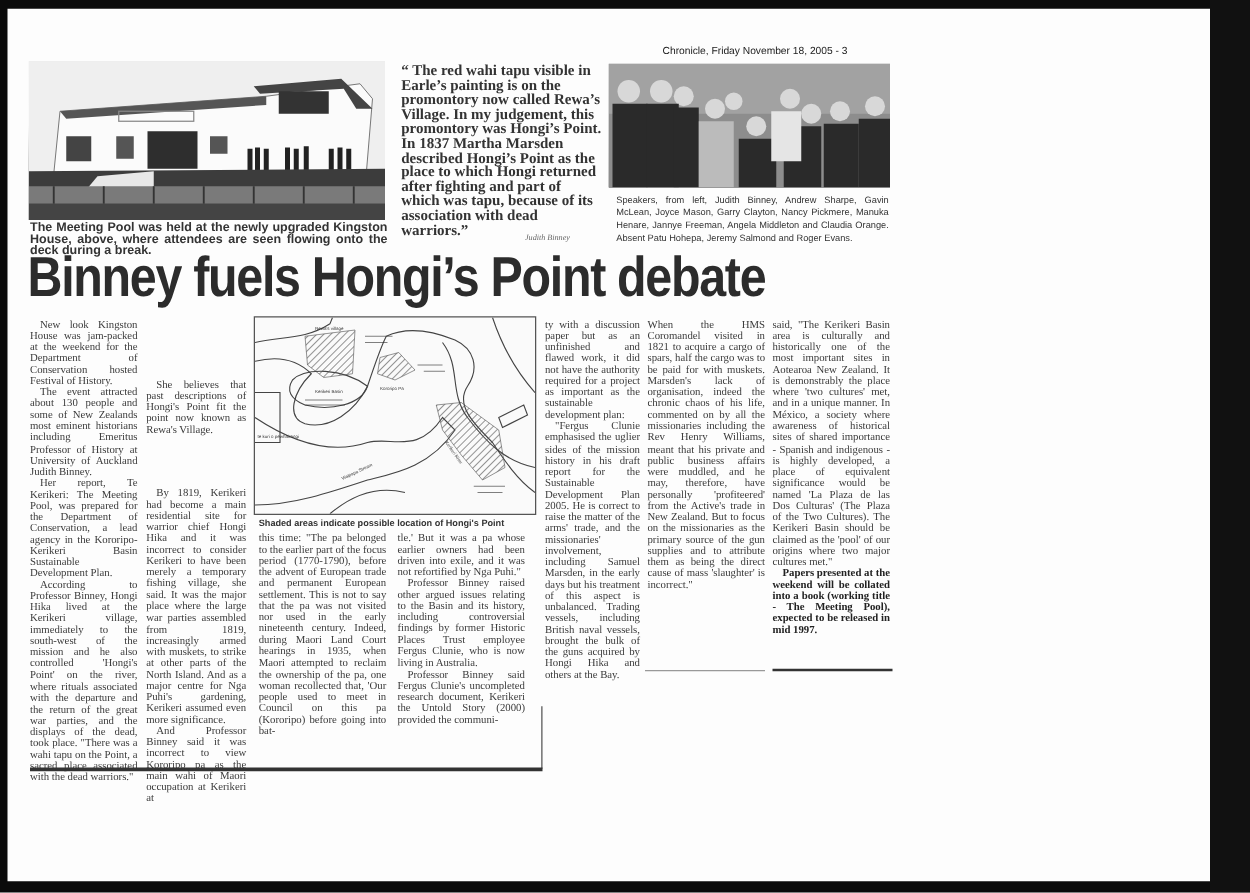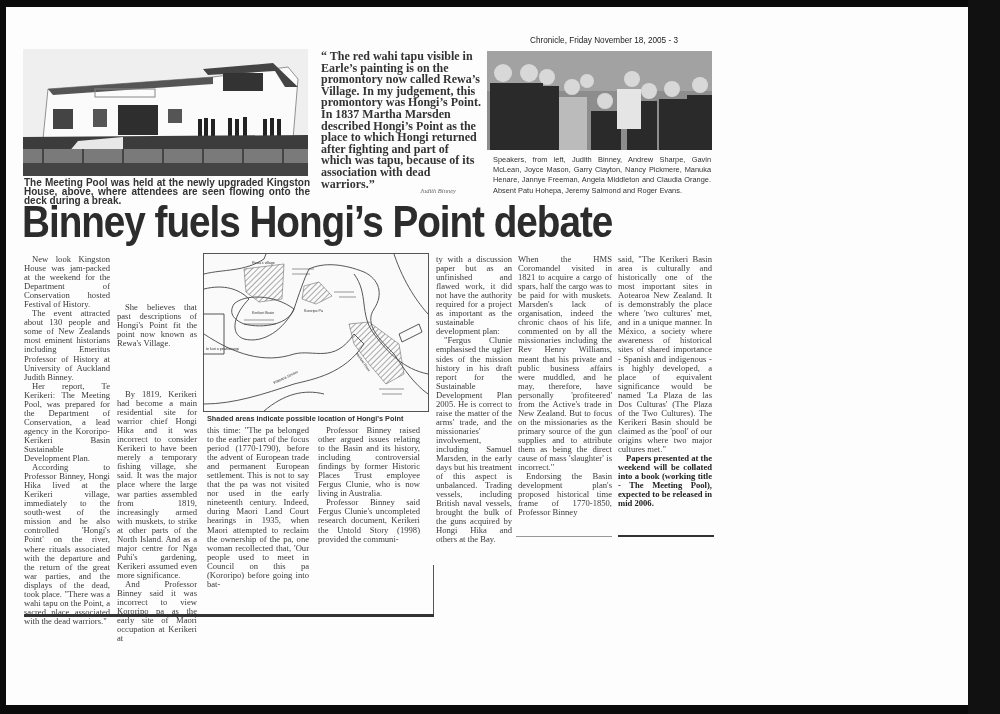--- a/index.html
+++ b/index.html
@@ -125,21 +125,21 @@
   <p>The event attracted about 130 people and some of New Zealands most eminent historians including Emeritus Professor of History at University of Auckland Judith Binney.</p>
   <p>Her report, Te Kerikeri: The Meeting Pool, was prepared for the Department of Conservation, a lead agency in the Kororipo-Kerikeri Basin Sustainable Development Plan.</p>
   <p>According to Professor Binney, Hongi Hika lived at the Kerikeri village, immediately to the south-west of the mission and he also controlled 'Hongi's Point' on the river, where rituals associated with the departure and the return of the great war parties, and the displays of the dead, took place. "There was a wahi tapu on the Point, a sacred place associated with the dead warriors."</p>
 </div>
 
 <div class="col serif" style="left:117px;top:255px;width:80px;margin-top:48px;">
   <p>She believes that past descriptions of Hongi's Point fit the point now known as Rewa's Village.</p>
 </div>
 <div class="col serif" style="left:117px;top:390px;width:80px;">
   <p style="text-indent:8px;">By 1819, Kerikeri had become a main residential site for warrior chief Hongi Hika and it was incorrect to consider Kerikeri to have been merely a temporary fishing village, she said. It was the major place where the large war parties assembled from 1819, increasingly armed with muskets, to strike at other parts of the North Island. And as a major centre for Nga Puhi's gardening, Kerikeri assumed even more significance.</p>
-  <p>And Professor Binney said it was incorrect to view Kororipo pa as the early site of Maori occupation at Kerikeri at</p>
+  <p>And Professor Binney said it was incorrect to view Kororipo pa as the main wahi of Maori occupation at Kerikeri at</p>
 </div>
 
 <div class="map">
   <svg width="224" height="157" viewBox="0 0 224 157">
     <defs>
       <pattern id="hatch" width="4" height="4" patternUnits="userSpaceOnUse" patternTransform="rotate(45)">
         <line x1="0" y1="0" x2="0" y2="4" stroke="#555" stroke-width="1"></line>
       </pattern>
     </defs>
     <g fill="none" stroke="#444" stroke-width="0.9">
@@ -176,35 +176,35 @@
     </g>
   </svg>
 </div>
 <div class="map-caption sans">Shaded areas indicate possible location of Hongi's Point</div>
 
 <div class="col serif" style="left:207px;top:426px;width:102px;">
   <p class="noind">this time: "The pa belonged to the earlier part of the focus period (1770-1790), before the advent of European trade and permanent European settlement. This is not to say that the pa was not visited nor used in the early nineteenth century. Indeed, during Maori Land Court hearings in 1935, when Maori attempted to reclaim the ownership of the pa, one woman recollected that, 'Our people used to meet in Council on this pa (Kororipo) before going into bat-</p>
 </div>
 
 <div class="col serif" style="left:318px;top:426px;width:102px;">
+  <p class="noind">tle.' But it was a pa whose earlier owners had been driven into exile, and it was not refortified by Nga Puhi."</p>
   <p>Professor Binney raised other argued issues relating to the Basin and its history, including controversial findings by former Historic Places Trust employee Fergus Clunie, who is now living in Australia.</p>
-  <p>Professor Binney said Fergus Clunie's uncompleted research document, Kerikeri the Untold Story (1998) provided the communi-</p>
+  <p>Professor Binney said Fergus Clunie's uncompleted research document, Kerikeri the Untold Story (2000) provided the communi-</p>
 </div>
 
 <div class="col serif" style="left:436px;top:255px;width:76px;">
   <p class="noind">ty with a discussion paper but as an unfinished and flawed work, it did not have the authority required for a project as important as the sustainable development plan:</p>
   <p>"Fergus Clunie emphasised the uglier sides of the mission history in his draft report for the Sustainable Development Plan 2005. He is correct to raise the matter of the arms' trade, and the missionaries' involvement, including Samuel Marsden, in the early days but his treatment of this aspect is unbalanced. Trading vessels, including British naval vessels, brought the bulk of the guns acquired by Hongi Hika and others at the Bay.</p>
 </div>
 
 <div class="col serif" style="left:518px;top:255px;width:94px;">
   <p class="noind">When the HMS Coromandel visited in 1821 to acquire a cargo of spars, half the cargo was to be paid for with muskets. Marsden's lack of organisation, indeed the chronic chaos of his life, commented on by all the missionaries including the Rev Henry Williams, meant that his private and public business affairs were muddled, and he may, therefore, have personally 'profiteered' from the Active's trade in New Zealand. But to focus on the missionaries as the primary source of the gun supplies and to attribute them as being the direct cause of mass 'slaughter' is incorrect."</p>
-  <p>Endorsing the Basin development plan's proposed historical time frame of 1770-1850, Professor Binney</p>
 </div>
 
 <div class="col serif" style="left:618px;top:255px;width:94px;">
   <p class="noind">said, "The Kerikeri Basin area is culturally and historically one of the most important sites in Aotearoa New Zealand. It is demonstrably the place where 'two cultures' met, and in a unique manner. In México, a society where awareness of historical sites of shared importance - Spanish and indigenous - is highly developed, a place of equivalent significance would be named 'La Plaza de las Dos Culturas' (The Plaza of the Two Cultures). The Kerikeri Basin should be claimed as the 'pool' of our origins where two major cultures met."</p>
-  <p class="bold">Papers presented at the weekend will be collated into a book (working title - The Meeting Pool), expected to be released in mid 2006.</p>
+  <p class="bold">Papers presented at the weekend will be collated into a book (working title - The Meeting Pool), expected to be released in mid 1997.</p>
 </div>
 
 <div class="vrule" style="left:433px;top:565px;height:50px;"></div>
 <div class="rule" style="left:24px;top:614px;width:410px;"></div>
 <div class="rule" style="left:516px;top:536px;width:96px;height:1px;background:#999;"></div>
 <div class="rule" style="left:618px;top:535px;width:96px;height:2px;"></div>
 
 </body></html>

